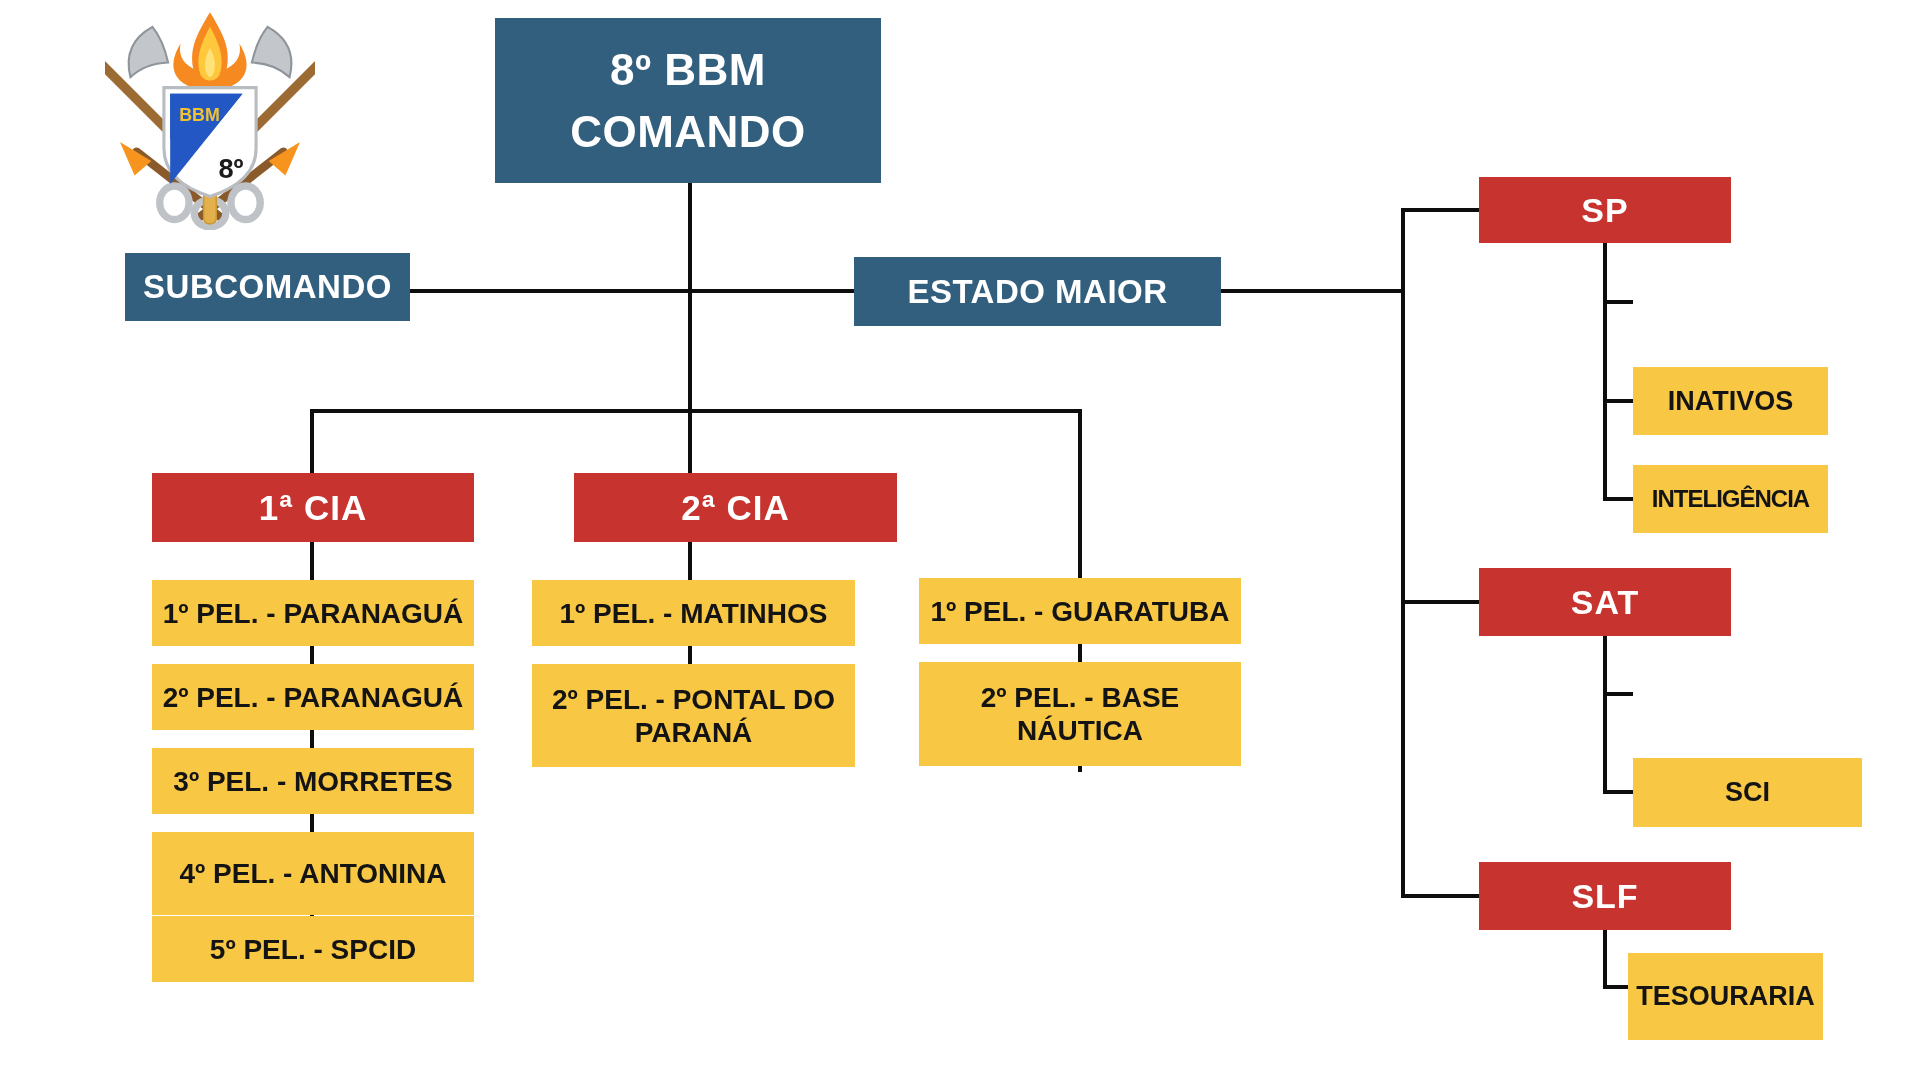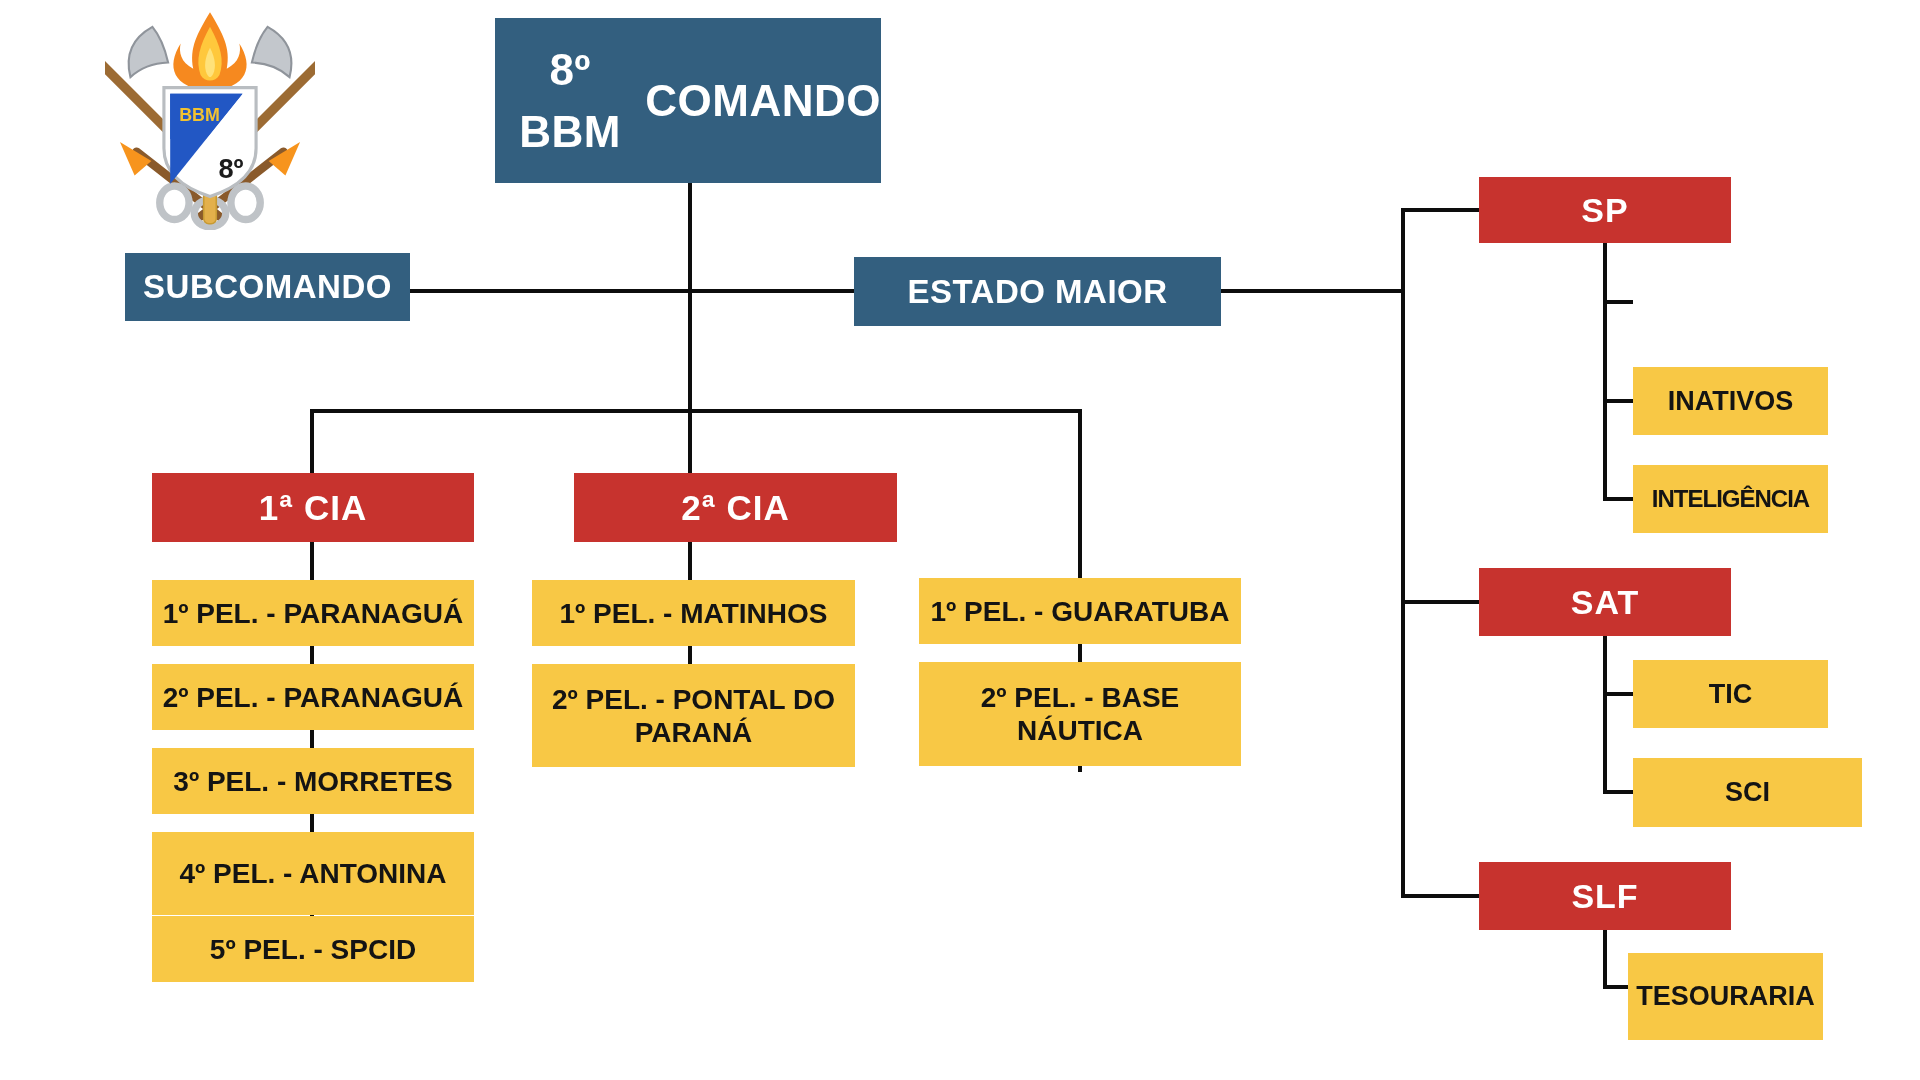--- a/index.html
+++ b/index.html
@@ -80,21 +80,21 @@
     </g>
     <g>
       <path d="M56,76 L144,76 L144,134 Q144,166 100,180 Q56,166 56,134 Z" fill="#FFFFFF" stroke="#B9BDC1" stroke-width="3"></path>
       <path d="M62,82 L131,82 L62,168 Z" fill="#2257C4"></path>
       <path d="M62,82 L131,82 L96,125 L62,125 Z" fill="#2257C4"></path>
       <text x="90" y="108" text-anchor="middle" font-family="Liberation Sans, sans-serif" font-size="17" font-weight="700" fill="#F2C230">BBM</text>
       <text x="120" y="162" text-anchor="middle" font-family="Liberation Sans, sans-serif" font-size="26" font-weight="700" fill="#1C1C1C">8º</text>
     </g>
   </svg>
 
-  <div class="box blue cmd" style="left:495px;top:18px;width:386px;height:165px;flex-direction:row;">
+  <div class="box blue cmd" style="left:495px;top:18px;width:386px;height:165px;flex-direction:column;">
     <div>8º BBM</div>
     <div>COMANDO</div>
   </div>
   <div class="box blue hq" style="left:125px;top:253px;width:285px;height:68px;">
     <span>SUBCOMANDO</span>
   </div>
   <div class="box blue hq" style="left:854px;top:257px;width:367px;height:69px;">
     <span>ESTADO MAIOR</span>
   </div>
 
@@ -144,23 +144,20 @@
   <div class="box red sec" style="left:1479px;top:862px;width:252px;height:68px;">
     <span>SLF</span>
   </div>
 
   <div class="box yellow sub" style="left:1633px;top:367px;width:195px;height:68px;">
     <span>INATIVOS</span>
   </div>
   <div class="box yellow sub xtight" style="left:1633px;top:465px;width:195px;height:68px;">
     <span>INTELIGÊNCIA</span>
   </div>
-  <div class="box yellow sub" style="left:1633px;top:660px;width:195px;height:68px;">
-    <span>TIC</span>
-  </div>
   <div class="box yellow sub" style="left:1633px;top:758px;width:229px;height:69px;">
     <span>SCI</span>
   </div>
   <div class="box yellow sub" style="left:1628px;top:953px;width:195px;height:87px;">
     <span>TESOURARIA</span>
   </div>
 
 </div>
 
 </body></html>

